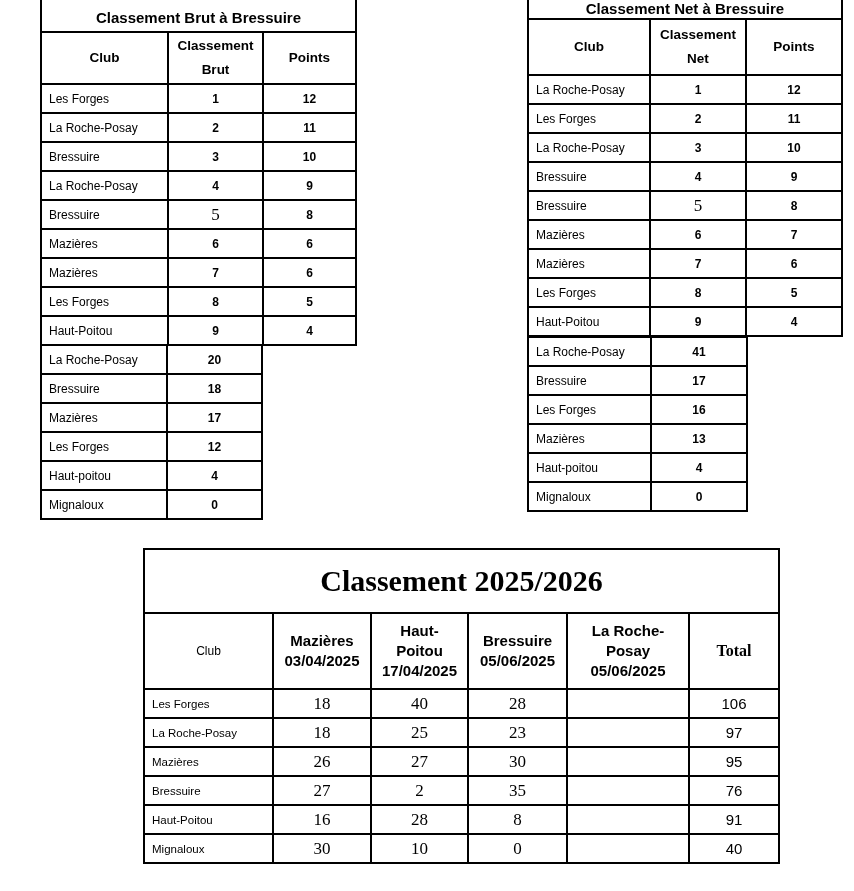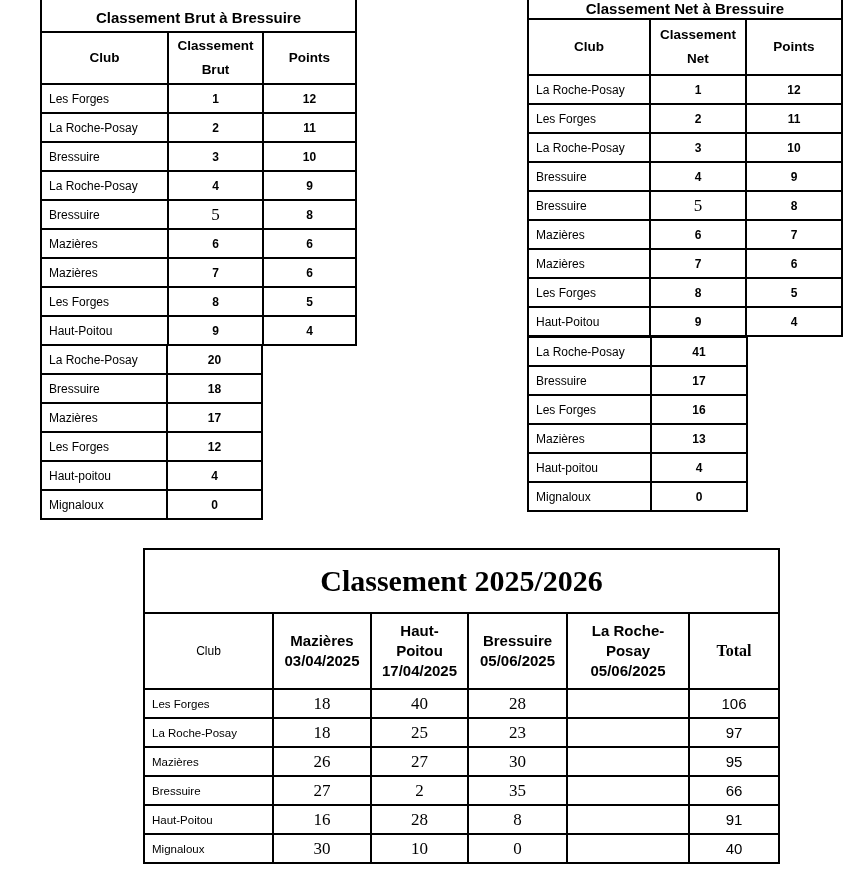--- a/index.html
+++ b/index.html
@@ -331,21 +331,21 @@
         <td class="score">30</td>
         <td class="score"></td>
         <td class="total-v">95</td>
       </tr>
       <tr>
         <td class="club">Bressuire</td>
         <td class="score">27</td>
         <td class="score">2</td>
         <td class="score">35</td>
         <td class="score"></td>
-        <td class="total-v">66</td>
+        <td class="total-v">76</td>
       </tr>
       <tr>
         <td class="club">Haut-Poitou</td>
         <td class="score">16</td>
         <td class="score">28</td>
         <td class="score">8</td>
         <td class="score"></td>
         <td class="total-v">91</td>
       </tr>
       <tr>

